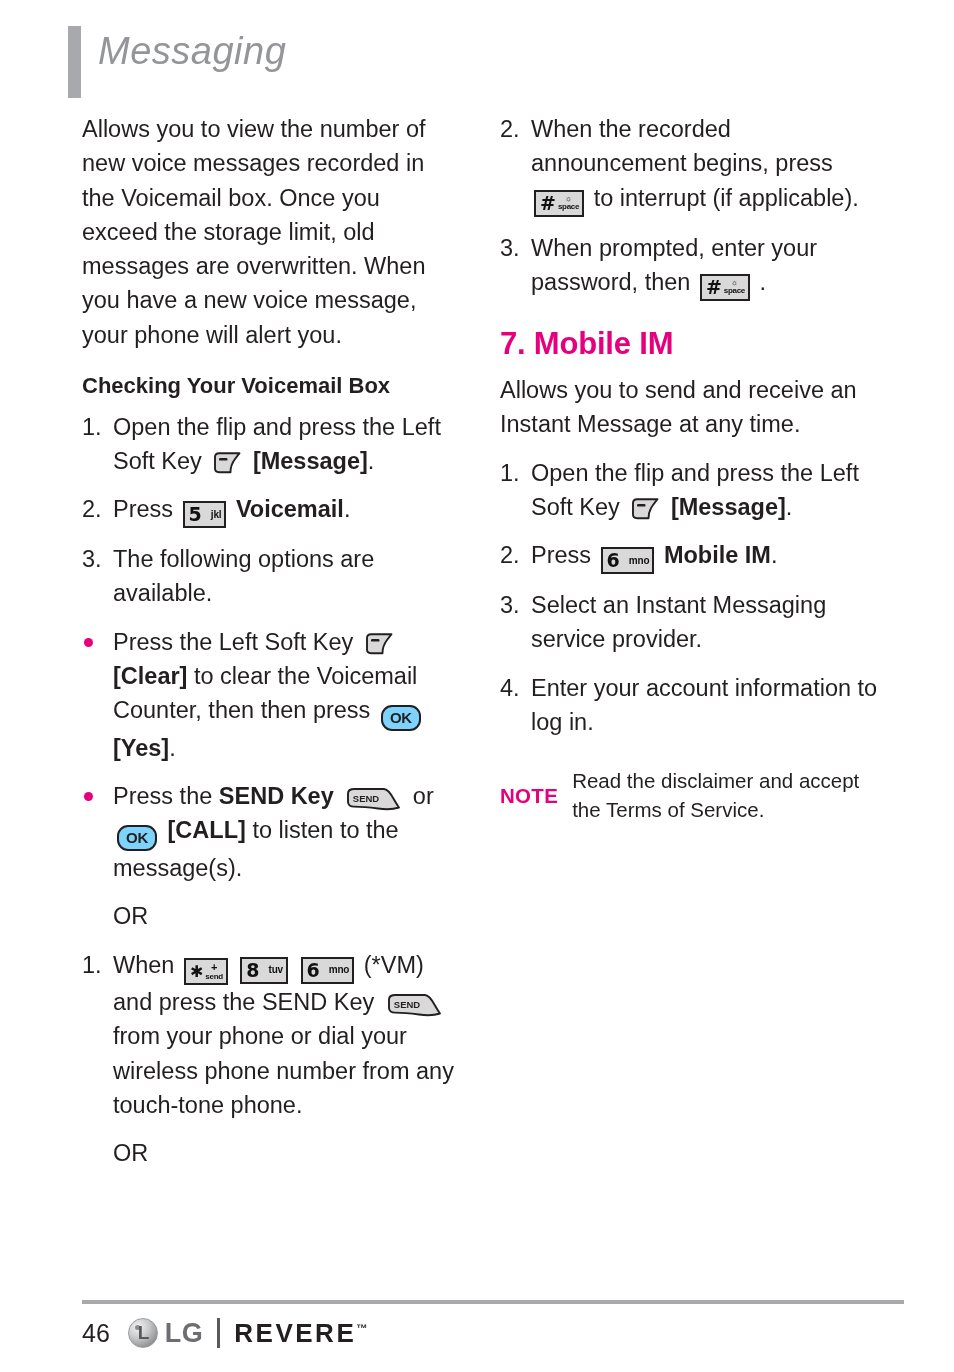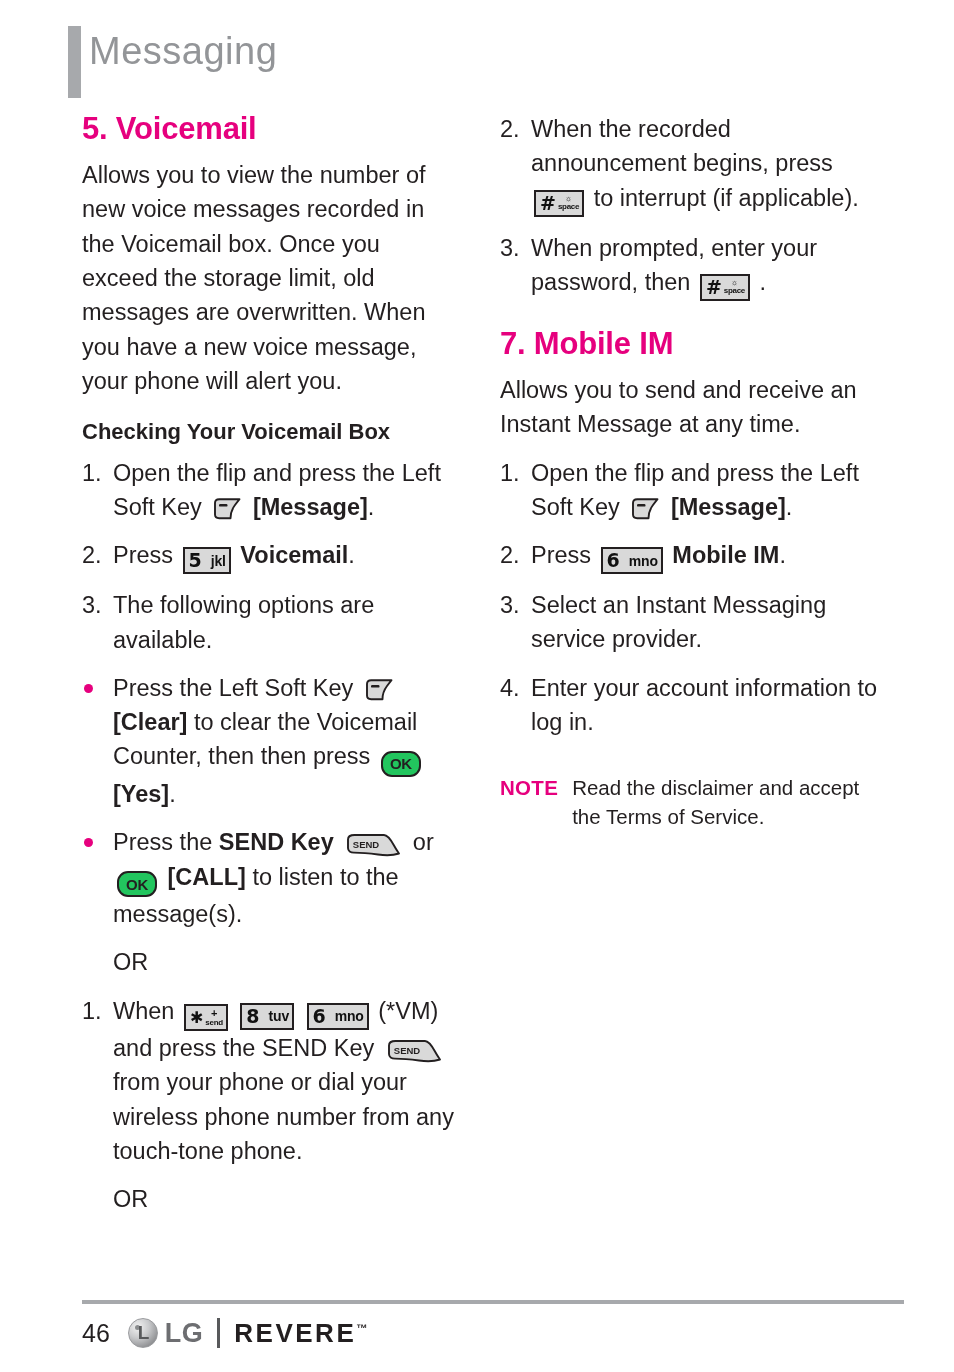--- a/index.html
+++ b/index.html
@@ -33,23 +33,24 @@
   .header-bar {
     width: 13px;
     background: #a7a9ac;
     flex: none;
   }
   .header-title {
     font-size: 38px;
     color: #939598;
     letter-spacing: 0.5px;
     line-height: 1;
-    padding-left: 8px;
+    padding-left: 17px;
     padding-top: 6px;
     font-weight: 400;
+    font-style: italic;
   }
 
   
   .col {
     position: absolute;
     top: 112px;
     width: 372px;
   }
   .col-left  { left: 82px; }
   .col-right { left: 500px; width: 392px; }
@@ -121,23 +122,24 @@
     font-size: 23.5px;
     line-height: 1.46;
     margin: 0 0 14px 31px;
   }
 
   b, .bold { font-weight: bold; }
 
   
   .note {
     display: flex;
-    margin-top: 34px;
+    margin-top: 27px;
     font-size: 20.5px;
     line-height: 1.42;
+    align-items: center;
   }
   .note-label {
     flex: none;
     color: #e6007e;
     font-weight: bold;
     letter-spacing: 0.3px;
     padding-right: 14px;
   }
   .note-text { flex: 1; }
 
@@ -157,21 +159,21 @@
     line-height: 1;
   }
   .key .kd {
     font-family: "DejaVu Sans", sans-serif;
     font-size: 19px;
     font-weight: bold;
     color: #111;
     line-height: 1;
   }
   .key .kl {
-    font-size: 14px;
+    font-size: 10px;
     font-weight: bold;
     color: #111;
     line-height: 1;
     padding-left: 9px;
     letter-spacing: -0.2px;
   }
   .key .kstack {
     display: flex;
     flex-direction: column;
     align-items: center;
@@ -190,21 +192,21 @@
   
   .key-ok {
     display: inline-flex;
     align-items: center;
     justify-content: center;
     vertical-align: -5px;
     width: 36px;
     height: 22px;
     border: 2.5px solid #231f20;
     border-radius: 11px;
-    background: #22c55e;
+    background: #7dd3fc;
     margin: 0 4px;
     font-size: 15px;
     font-weight: bold;
     letter-spacing: -0.3px;
     color: #231f20;
     line-height: 1;
   }
 
   
   .key-soft {
@@ -332,21 +334,20 @@
 
 <div class="page">
 
   <div class="header">
     <div class="header-bar"></div>
     <div class="header-title">Messaging</div>
   </div>
 
   <div class="col col-left">
 
-    <div class="h-section">5. Voicemail</div>
 
     <p class="para">Allows you to view the number of new voice messages recorded in the Voicemail box. Once you exceed the storage limit, old messages are overwritten. When you have a new voice message, your phone will alert you.</p>
 
     <div class="h-sub">Checking Your Voicemail Box</div>
 
     <div class="step">
       <div class="step-num">1.</div>
       <div class="step-body"><span>Open the flip and press the Left Soft Key</span>
         <span class="key-soft">
           <svg width="30" height="24" viewBox="0 0 30 24" aria-hidden="true">

